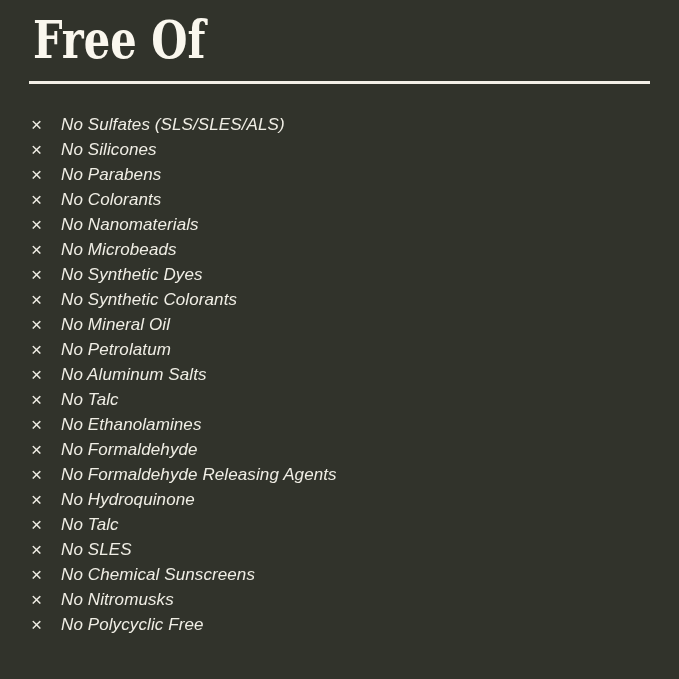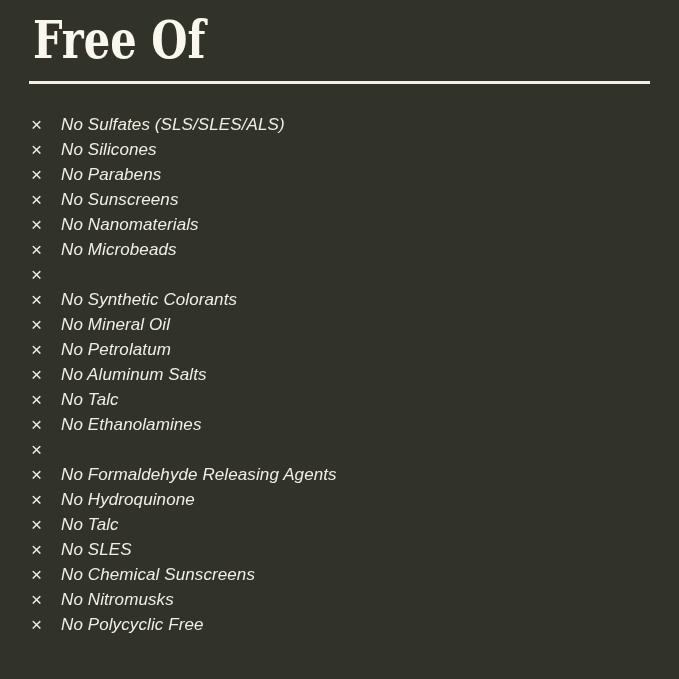--- a/index.html
+++ b/index.html
@@ -87,32 +87,33 @@
       <li>
         <span class="x-mark">×</span>
         <span class="item-label">No Silicones</span>
       </li>
       <li>
         <span class="x-mark">×</span>
         <span class="item-label">No Parabens</span>
       </li>
       <li>
         <span class="x-mark">×</span>
-        <span class="item-label">No Sunscreens</span>
+        <span class="item-label">No Colorants</span>
       </li>
       <li>
         <span class="x-mark">×</span>
         <span class="item-label">No Nanomaterials</span>
       </li>
       <li>
         <span class="x-mark">×</span>
         <span class="item-label">No Microbeads</span>
       </li>
       <li>
         <span class="x-mark">×</span>
+        <span class="item-label">No Synthetic Dyes</span>
       </li>
       <li>
         <span class="x-mark">×</span>
         <span class="item-label">No Synthetic Colorants</span>
       </li>
       <li>
         <span class="x-mark">×</span>
         <span class="item-label">No Mineral Oil</span>
       </li>
       <li>
@@ -126,20 +127,21 @@
       <li>
         <span class="x-mark">×</span>
         <span class="item-label">No Talc</span>
       </li>
       <li>
         <span class="x-mark">×</span>
         <span class="item-label">No Ethanolamines</span>
       </li>
       <li>
         <span class="x-mark">×</span>
+        <span class="item-label">No Formaldehyde</span>
       </li>
       <li>
         <span class="x-mark">×</span>
         <span class="item-label">No Formaldehyde Releasing Agents</span>
       </li>
       <li>
         <span class="x-mark">×</span>
         <span class="item-label">No Hydroquinone</span>
       </li>
       <li>

